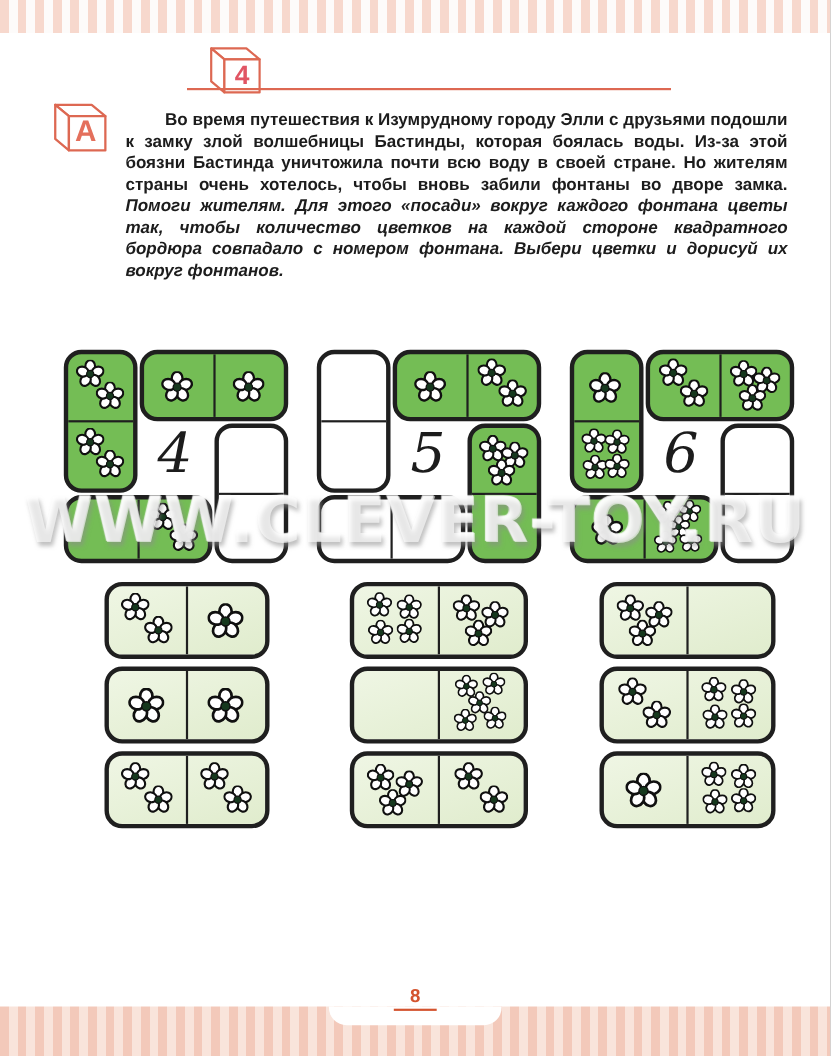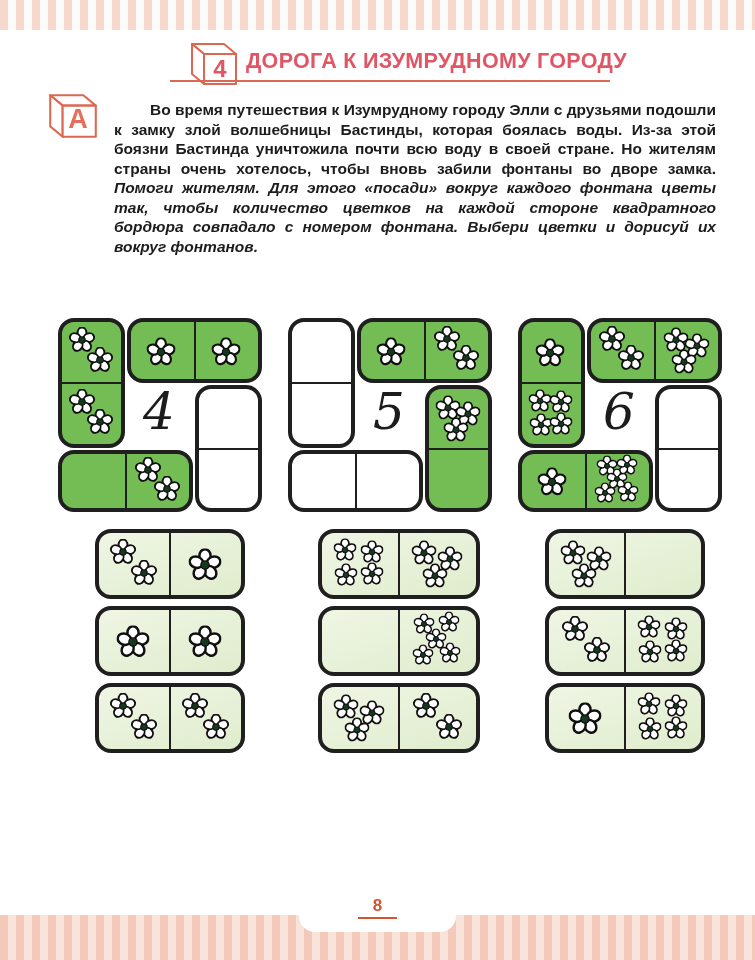--- a/index.html
+++ b/index.html
@@ -75,21 +75,20 @@
   <div class="stripes-top"></div>
 
   <div class="cube" style="left:186px;top:40px">
     <svg width="56" height="48" viewBox="0 0 56 48" fill="none" stroke="#dd6852" stroke-width="2" stroke-linejoin="round">
       <polygon points="18,14 6,4 38,4 50,14" fill="#fff"></polygon>
       <polygon points="18,14 6,4 6,34 18,44" fill="#fff"></polygon>
       <rect x="18" y="14" width="32" height="30" fill="#fff"></rect>
     </svg>
     <span class="cube-glyph">4</span>
   </div>
-  <div class="title">ДОРОГА К ИЗУМРУДНОМУ ГОРОДУ</div>
   <div class="title-underline"></div>
 
   <div class="cube a-cube" style="left:44px;top:90px">
     <svg width="58" height="52" viewBox="0 0 56 48" fill="none" stroke="#dd6852" stroke-width="2" stroke-linejoin="round">
       <polygon points="18,14 6,4 38,4 50,14" fill="#fff"></polygon>
       <polygon points="18,14 6,4 6,34 18,44" fill="#fff"></polygon>
       <rect x="18" y="14" width="32" height="30" fill="#fff"></rect>
     </svg>
     <span class="cube-glyph">А</span>
   </div>
@@ -463,20 +462,21 @@
                   <ellipse cx="20" cy="9" rx="6.8" ry="8.2" transform="rotate(288 20 20)"></ellipse>
                 </g>
                 <circle cx="20" cy="20" r="5" fill="#16381e" stroke="#101010" stroke-width="1.6"></circle>
               </svg></div>
           </div>
         </div>
         <div class="pnum">6</div>
       </div>
   </div>
 
+  <div class="watermark">WWW.CLEVER-TOY.RU</div>
 
   <div class="answers">
     <div class="anscol" style="left:95px;width:150px">
         <div class="adomino">
           <div class="ahalf">
             <div class="flower" style="left: 34%; top: 30%;"><svg width="26" height="26" viewBox="0 0 40 40">
                 <g fill="#fff" stroke="#101010" stroke-width="3" stroke-linejoin="round">
                   <ellipse cx="20" cy="9" rx="6.8" ry="8.2" transform="rotate(0 20 20)"></ellipse>
                   <ellipse cx="20" cy="9" rx="6.8" ry="8.2" transform="rotate(72 20 20)"></ellipse>
                   <ellipse cx="20" cy="9" rx="6.8" ry="8.2" transform="rotate(144 20 20)"></ellipse>

